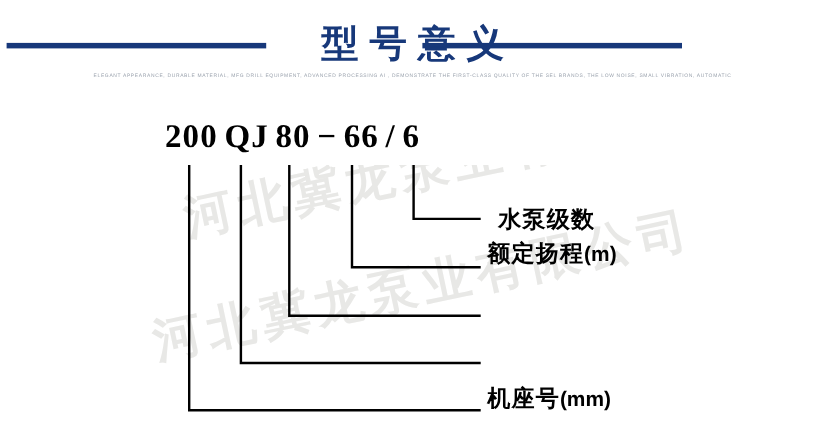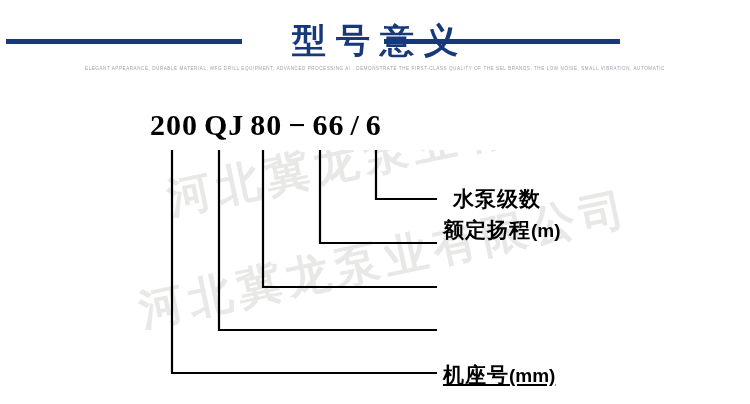--- a/index.html
+++ b/index.html
@@ -122,21 +122,21 @@
     letter-spacing: 1px;
   }
   .label .unit {
     font-size: 19px;
     letter-spacing: 0;
   }
   .lbl-stages  { left: 453px; top: 185px; }
   .lbl-head    { left: 443px; top: 216px; }
   .lbl-flow    { left: 443px; top: 275px; }
   .lbl-pump    { left: 443px; top: 318px; }
-  .lbl-frame   { left: 443px; top: 361px; text-decoration: underline; }
+  .lbl-frame   { left: 443px; top: 348px; }
 </style>
 </head>
 <body>
 
 <div class="page">
 
   <div class="header">
     <div class="header-rule left"></div>
     <div class="header-rule right"></div>
     <div class="header-title">型号意义</div>

